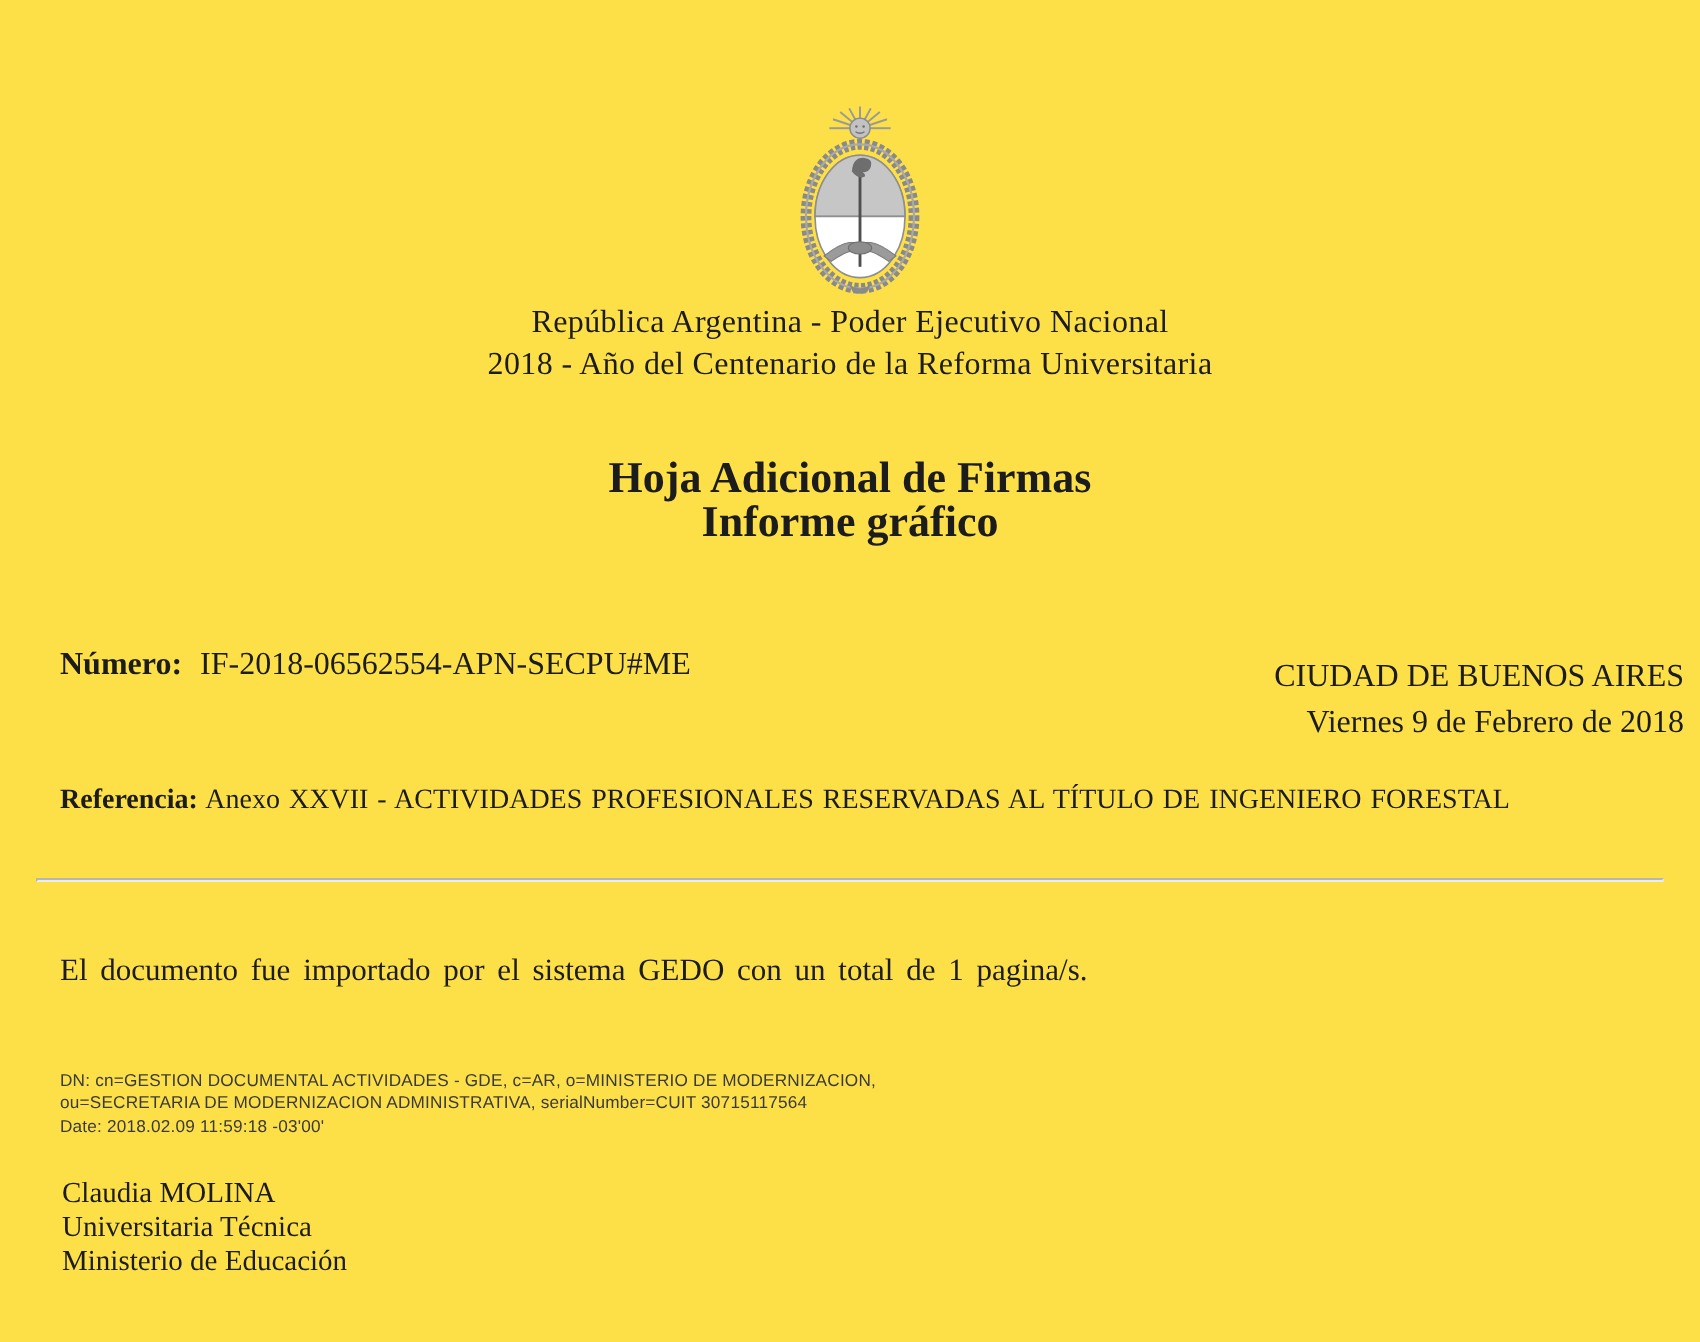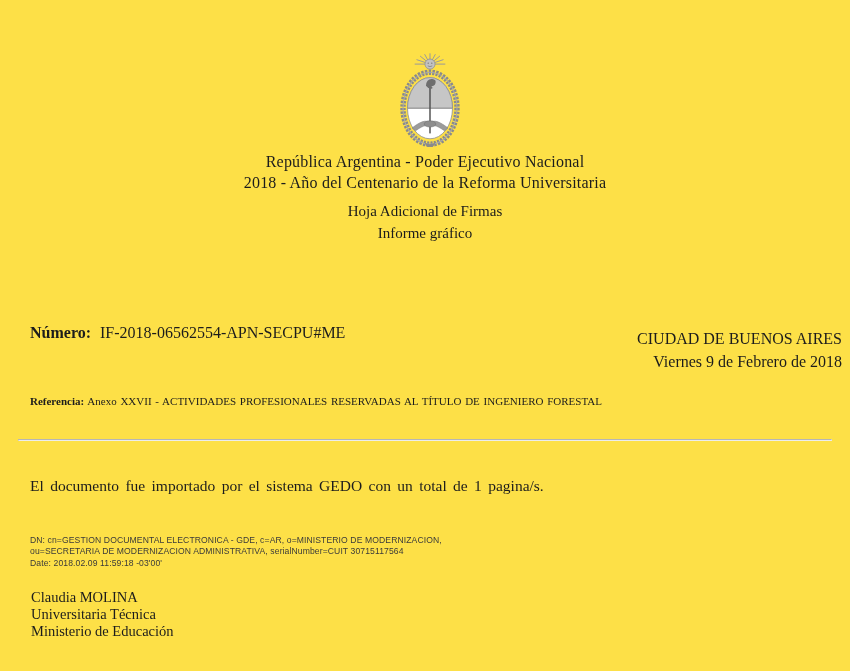--- a/index.html
+++ b/index.html
@@ -13,35 +13,35 @@
   }
   .arms {
     position:absolute; left:385px; top:52px; width:90px; height:98px;
   }
   .hdr {
     position:absolute; top:151px; left:0; width:850px;
     text-align:center; font-size:16px; line-height:21px;
     letter-spacing:0.2px;
   }
   .ttl {
-    position:absolute; top:200px; left:0; width:850px;
-    text-align:center; font-size:15px; line-height:22px; font-weight:normal;
+    position:absolute; top:228px; left:0; width:850px;
+    text-align:center; font-size:22px; line-height:22px; font-weight:bold;
   }
   .numline {
     position:absolute; top:279px; left:30px; font-size:16px;margin-top:45px;
   }
   .numline .lbl { font-weight:bold; }
   .numline .val { margin-left:9px; }
   .placedate {
     position:absolute; top:327px; right:8px; width:500px;
     text-align:right; font-size:16px; line-height:23px;
   }
   .ref {
     position:absolute; top:390px; left:30px; width:796px;
-    font-size:11px; line-height:22.5px;
+    font-size:14px; line-height:22.5px;
     text-align:justify; word-spacing:1px;
   }
   .ref .lbl { font-weight:bold; }
   .rule {
     position:absolute; top:439px; left:18px; width:814px; height:2px;
     border:1px solid #b6b6b6; border-bottom-color:#ececec; border-right-color:#e4e4e4;
     box-sizing:border-box; background:#c9c9c9;
   }
   .body-text {
     position:absolute; top:477px; left:30px; width:790px;
@@ -121,21 +121,21 @@
 
   <div class="ref">
     <span class="lbl">Referencia:</span><span> Anexo XXVII - ACTIVIDADES PROFESIONALES RESERVADAS AL TÍTULO DE INGENIERO FORESTAL</span>
   </div>
 
   <div class="rule"></div>
 
   <div class="body-text">El documento fue importado por el sistema GEDO con un total de 1 pagina/s.</div>
 
   <div class="digsig">
-    <div>DN: cn=GESTION DOCUMENTAL ELECTRONICA - GDE, c=AR, o=MINISTERIO DE MODERNIZACION,</div>
+    <div>DN: cn=GESTION DOCUMENTAL ACTIVIDADES - GDE, c=AR, o=MINISTERIO DE MODERNIZACION,</div>
     <div>ou=SECRETARIA DE MODERNIZACION ADMINISTRATIVA, serialNumber=CUIT 30715117564</div>
     <div>Date: 2018.02.09 11:59:18 -03'00'</div>
   </div>
 
   <div class="signer">
     <div>Claudia MOLINA</div>
     <div>Universitaria Técnica</div>
     <div>Ministerio de Educación</div>
   </div>
 

